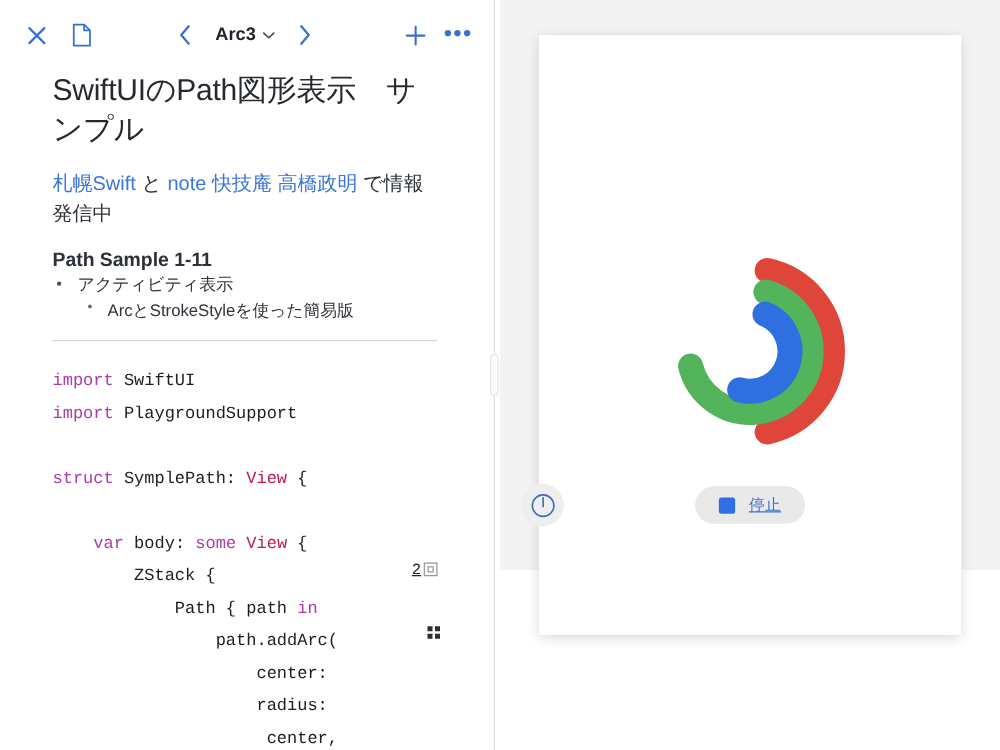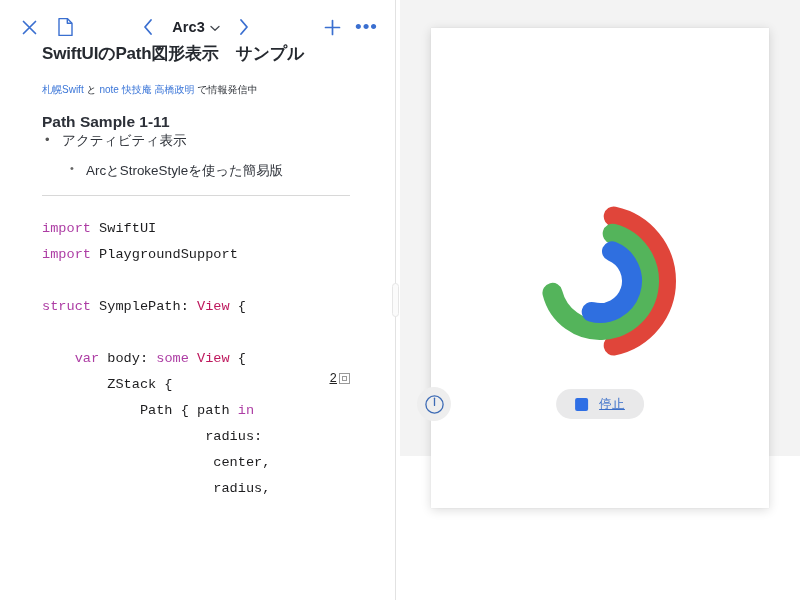--- a/index.html
+++ b/index.html
@@ -21,22 +21,22 @@
     position: relative;
     width: 392px;
     height: 600px;
     background: #ffffff;
     overflow: hidden;
   }
 
   .toolbar {
     height: 43px;
     display: flex;
-    align-items: flex-start;
-    padding: 12px 14px;
+    align-items: flex-end;
+    padding: 0 14px;
     position: relative;
   }
   .tb-btn {
     width: 30px; height: 30px;
     display: flex; align-items: center; justify-content: center;
     color: #3a6fd0;
     cursor: pointer;
     flex: none;
   }
   .tb-close { margin-right: 6px; }
@@ -71,29 +71,30 @@
     color: #3a6fd0;
     line-height: 10px;
     letter-spacing: 1px;
     cursor: pointer;
   }
 
   .doc-body {
     padding: 0 42px 0 42px;
   }
   .doc-title-main {
-    font-size: 17px;
-    font-weight: bold;
+    font-size: 24px;
+    font-weight: normal;
     color: #262a30;
     letter-spacing: -0.2px;
+    margin-top: 14px;
     line-height: 1.3;
   }
   .doc-subtitle {
     margin-top: 17px;
-    font-size: 10px;
+    font-size: 16px;
     color: #30343a;
     line-height: 1.5;
   }
   .doc-subtitle .lnk { color: #3b76d8; }
   .section-head {
     margin-top: 16px;
     font-size: 15.5px;
     font-weight: bold;
     color: #2c3038;
   }
@@ -105,21 +106,21 @@
     color: #2f333a;
     line-height: 1.5;
   }
   ul.lvl1 > li::before {
     content: "•";
     position: absolute;
     left: 3px; top: -1px;
     color: #555;
     font-size: 13px;
   }
-  ul.lvl2 { list-style: none; margin-top: 10px; margin-left: 26px; }
+  ul.lvl2 { list-style: none; margin-left: 26px; }
   ul.lvl2 > li {
     position: relative;
     padding-left: 18px;
     font-size: 13.4px;
     color: #2f333a;
     line-height: 1.5;
   }
   ul.lvl2 > li::before {
     content: "•";
     position: absolute;
@@ -377,20 +378,32 @@
               <span class="num">2</span>
               <span class="res-sq">
                 <i></i>
               </span>
             </div>
           </div>
           <div class="code-row">
             <div class="code-line"><span>            Path { path </span><span class="kw">in</span></div>
           </div>
           <div class="code-row">
+            <div class="code-line"><span>                path.addArc(</span></div>
+            <div class="grid-icon">
+              <i></i>
+              <i></i>
+              <i></i>
+              <i></i>
+            </div>
+          </div>
+          <div class="code-row">
+            <div class="code-line"><span>                    center:</span></div>
+          </div>
+          <div class="code-row">
             <div class="code-line"><span>                    radius:</span></div>
           </div>
           <div class="code-row">
             <div class="code-line"><span>                     center,</span></div>
           </div>
           <div class="code-row">
             <div class="code-line"><span>                     radius,</span></div>
           </div>
         </div>
     </div>

